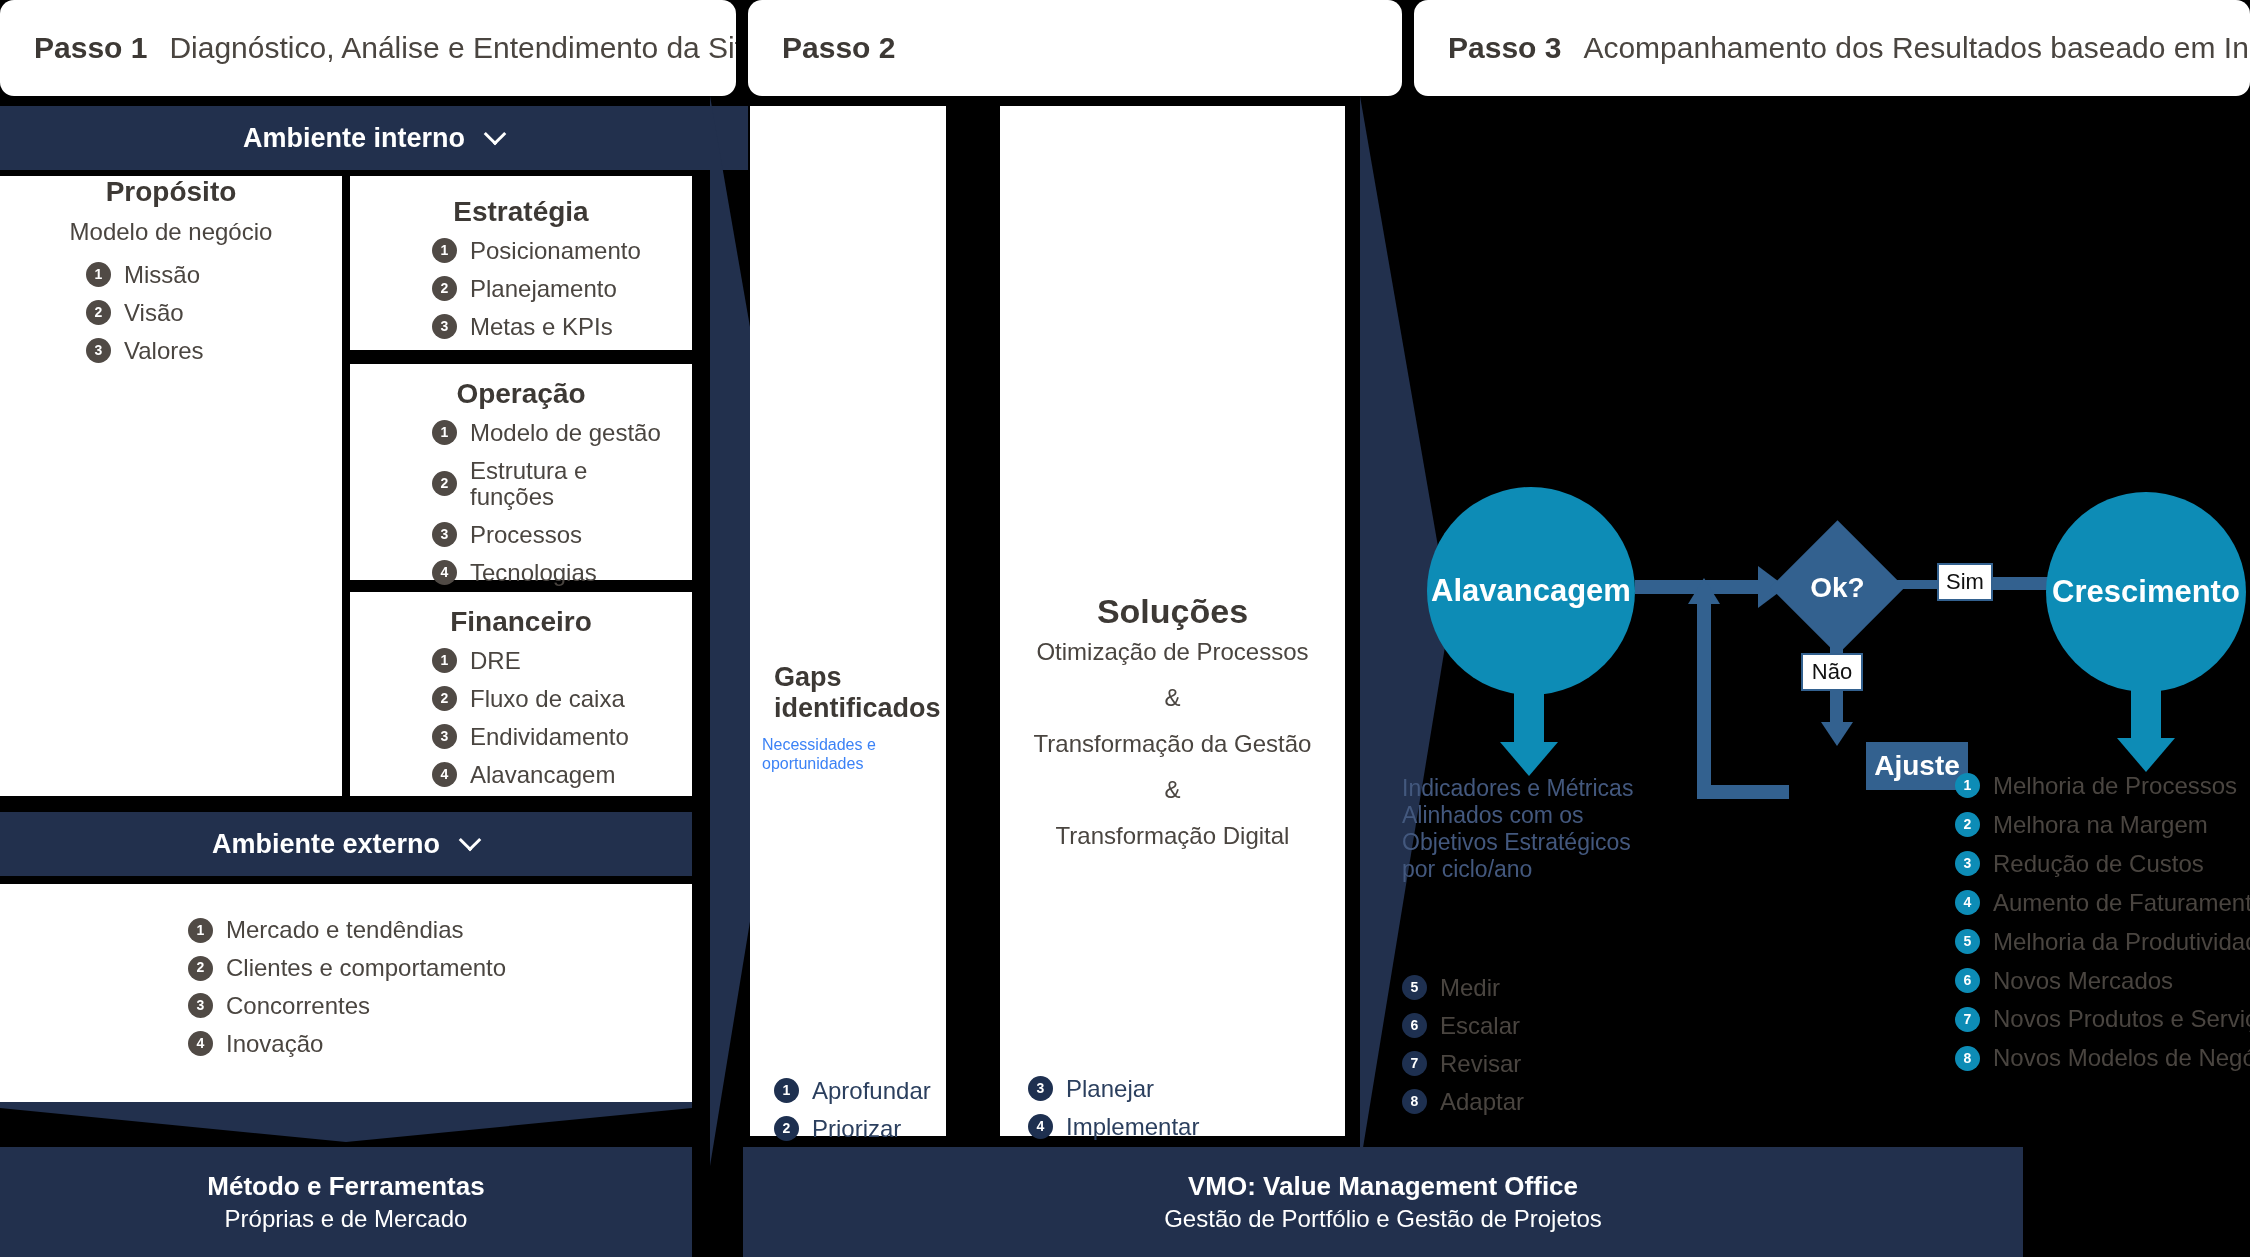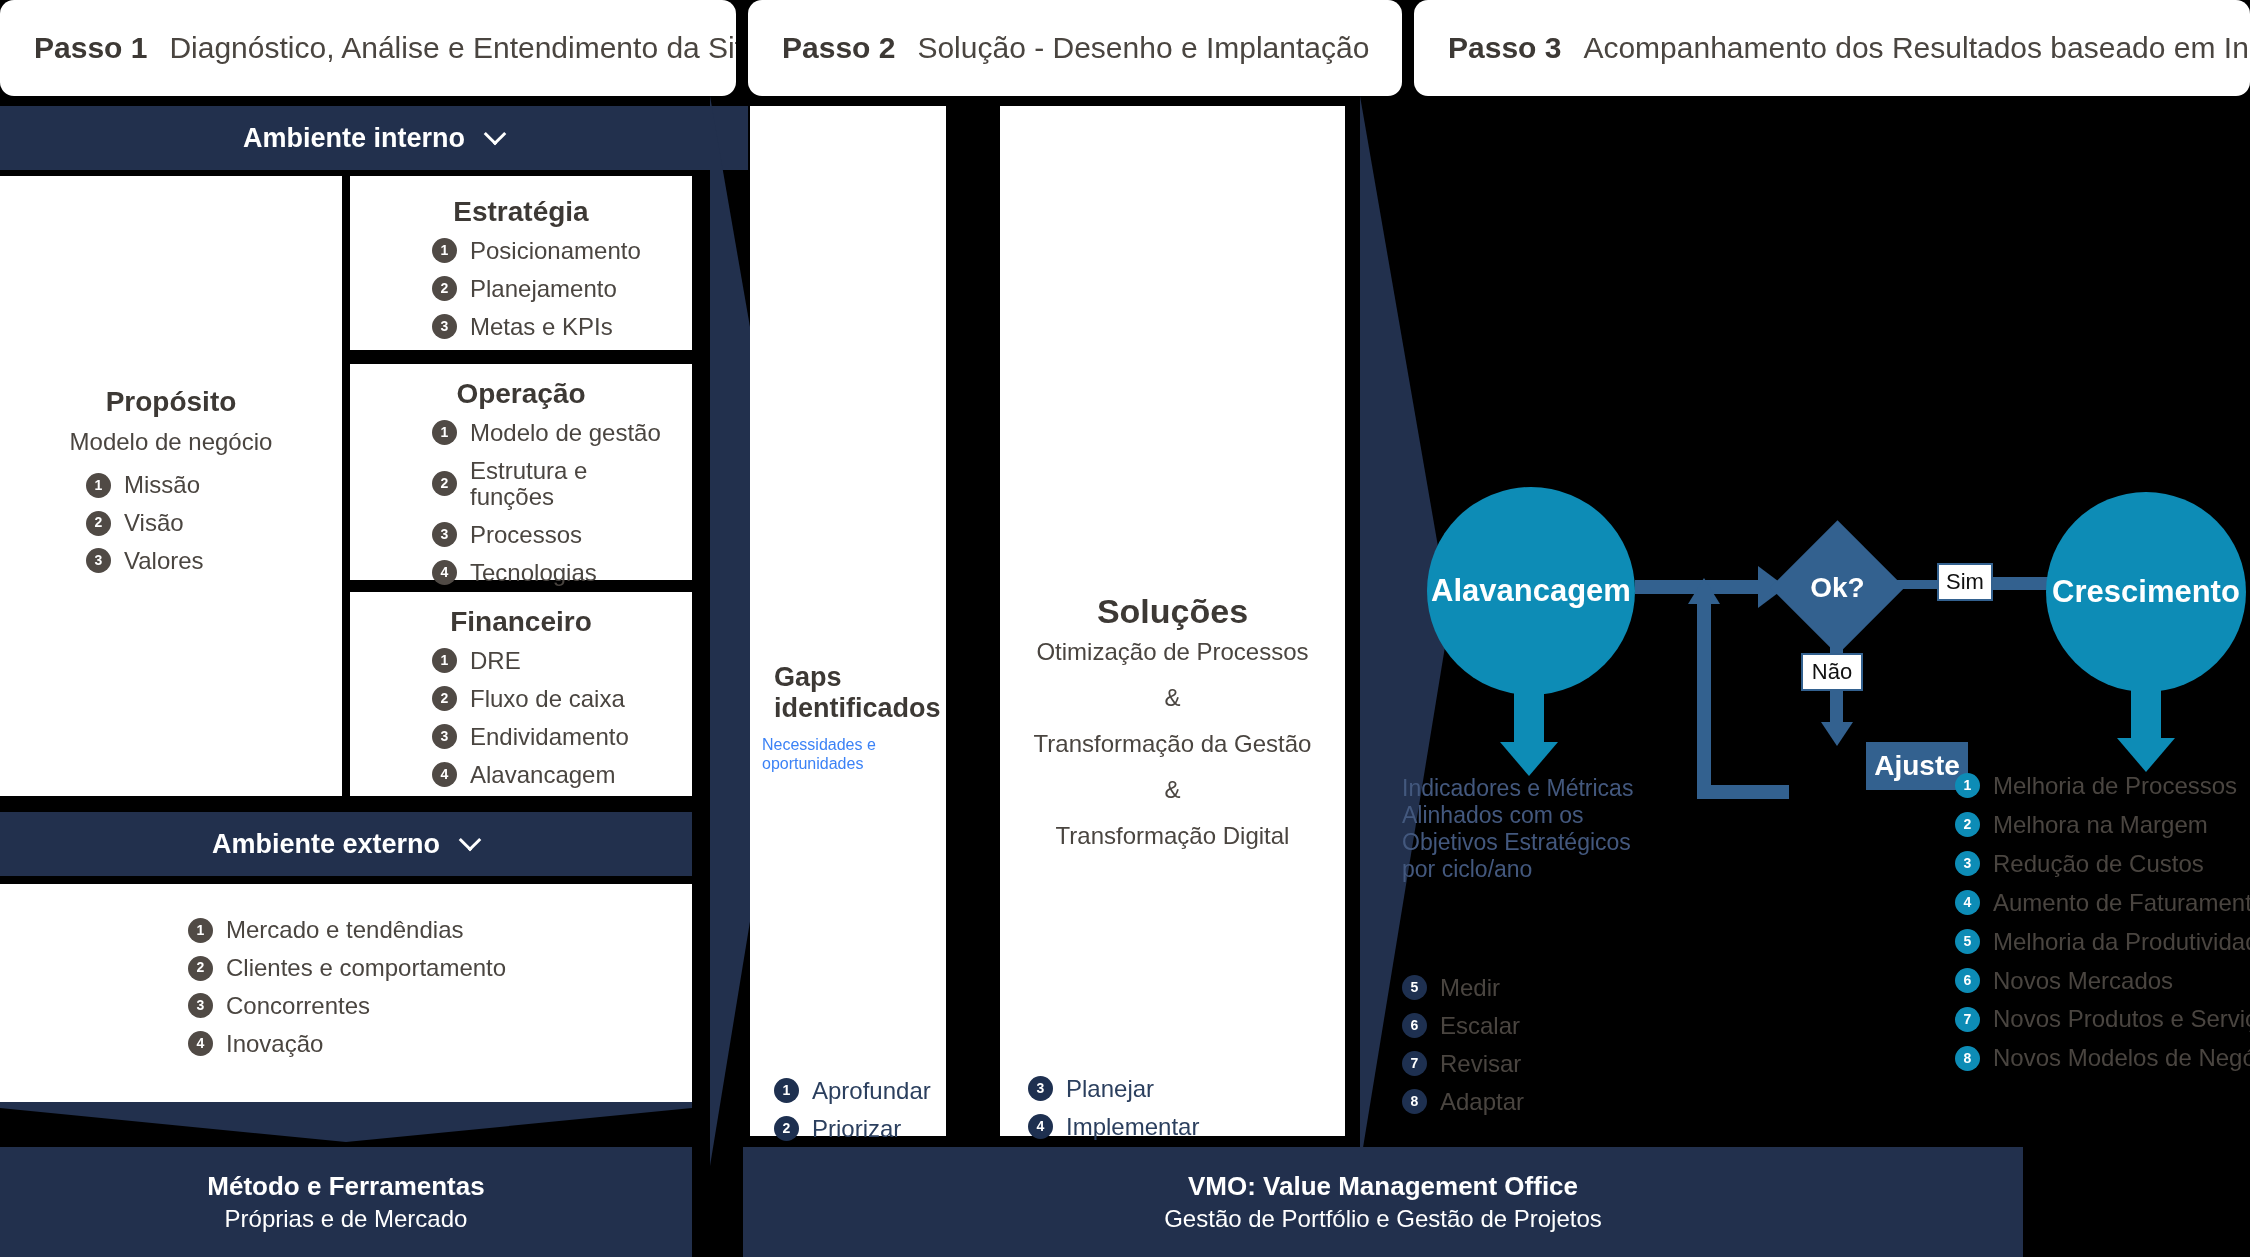--- a/index.html
+++ b/index.html
@@ -116,34 +116,33 @@
 </head>
 <body>
 
 <div class="steps">
   <div class="step step-1">
     <span class="step-num">Passo 1</span>
     <span class="step-txt">Diagnóstico, Análise e Entendimento da Situação</span>
   </div>
   <div class="step step-2">
     <span class="step-num">Passo 2</span>
-    <span class="step-txt">Solução - Desenho e Implantação</span>
   </div>
   <div class="step step-3">
     <span class="step-num">Passo 3</span>
     <span class="step-txt">Acompanhamento dos Resultados baseado em Indicadores</span>
   </div>
 </div>
 
 <div class="navybar" style="left:0; top:106px; width:748px; height:64px;">
   <span>Ambiente interno</span>
   <span class="chev"></span>
 </div>
 
-<div class="card" style="left:0; top:176px; width:342px; height:620px; display:flex; flex-direction:column; justify-content:center; padding:0 26px;">
+<div class="card" style="left:0; top:176px; width:342px; height:620px; display:flex; flex-direction:column; padding:0 26px;">
   <div class="card-title">Propósito</div>
   <div class="sub" style="margin-bottom:16px;">Modelo de negócio</div>
   <ul class="items" style="padding-left:60px;">
     <li>
         <span class="badge">1</span>
         <span>Missão</span>
       </li>
     <li>
         <span class="badge">2</span>
         <span>Visão</span>

